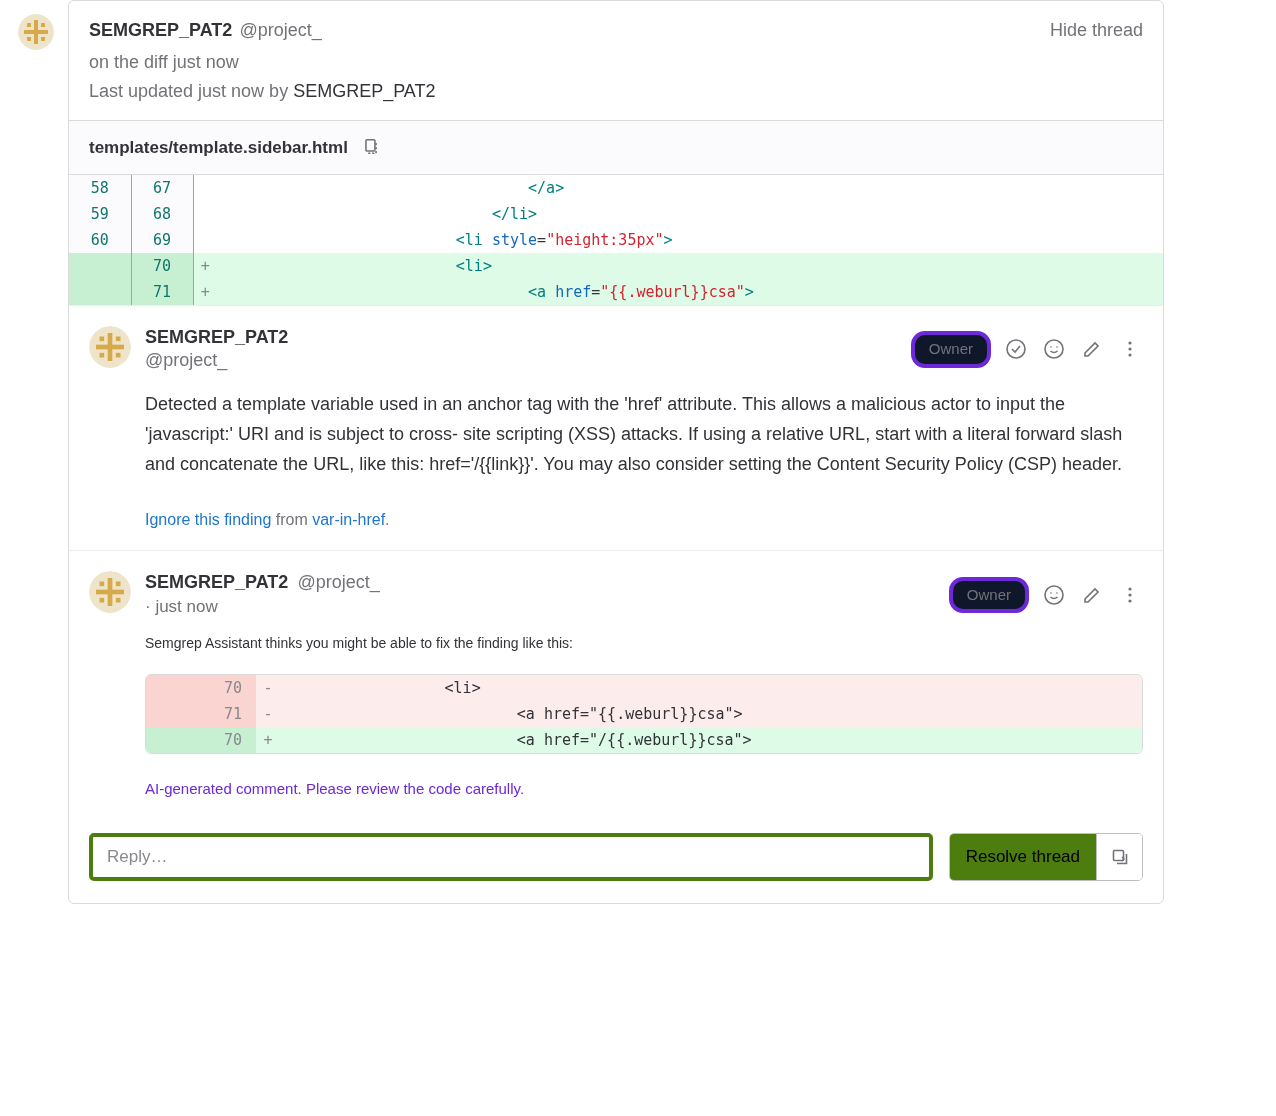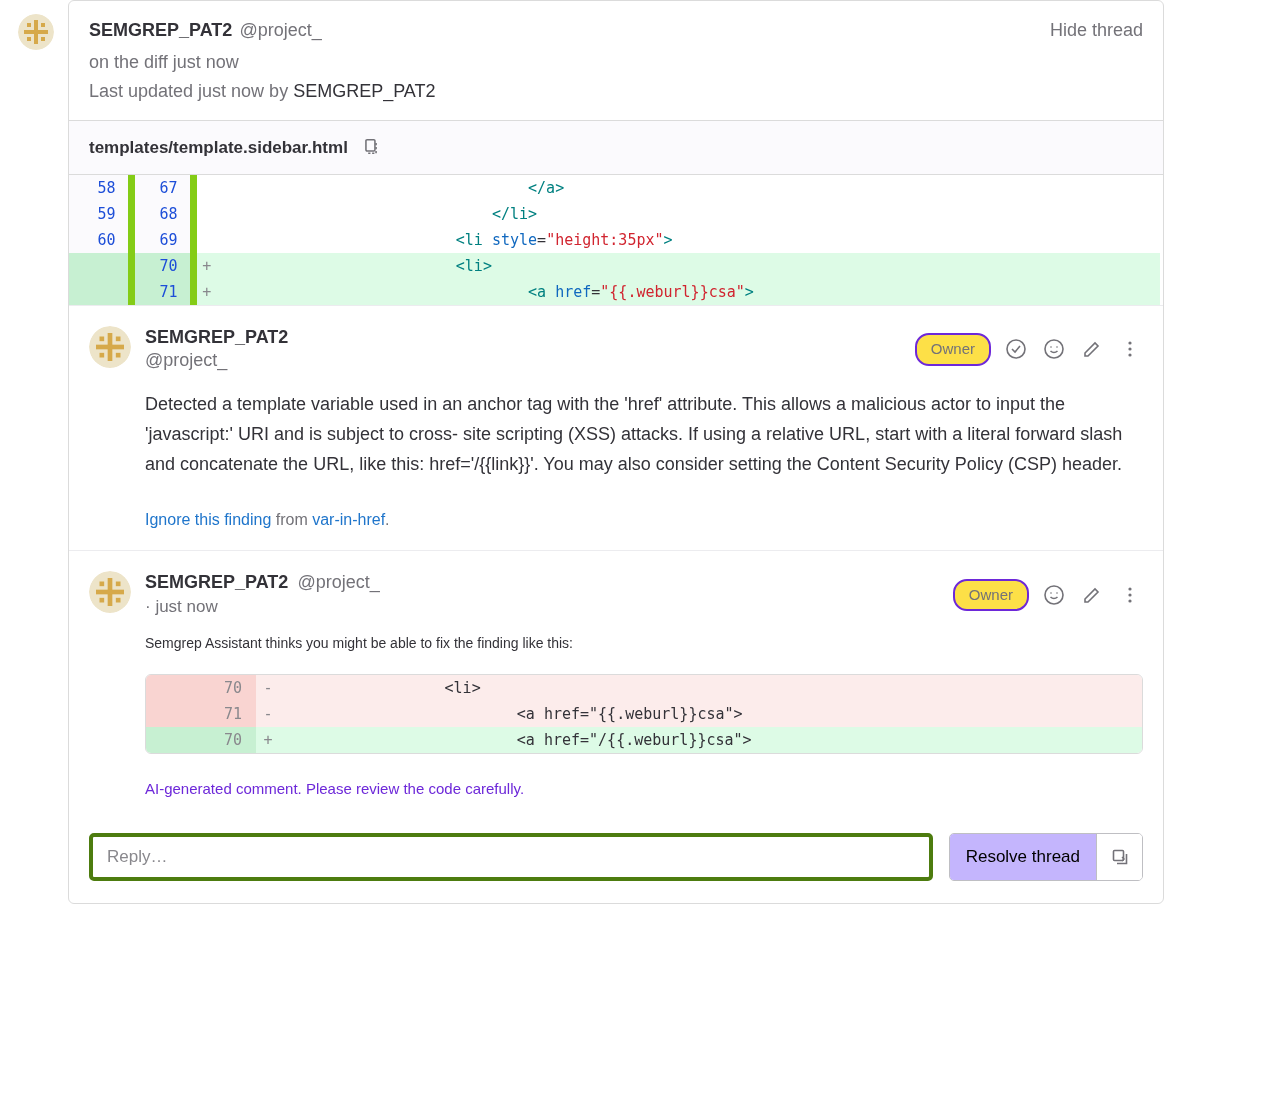--- a/index.html
+++ b/index.html
@@ -69,24 +69,24 @@
   .diff-table {
     width: 100%;
     border-collapse: collapse;
     font-family: ui-monospace, SFMono-Regular, "SF Mono", Menlo, Consolas, monospace;
     font-size: 15px;
     line-height: 26px;
   }
   .diff-table td { vertical-align: top; }
   .ln-old, .ln-new {
     width: 62px;
-    text-align: right;
+    text-align: center;
     padding: 0 12px;
-    color: #1d4ed8;
-    border-right: 7px solid #84cc16;
+    color: #0f766e;
+    border-right: 1px solid #84cc16;
     user-select: none;
     background: #fbfafd;
   }
   .marker { width: 24px; text-align: center; color: #89888d; user-select: none; }
   .code-cell { padding-left: 4px; white-space: pre; }
   tr.added td { background: #ddfbe6; }
   tr.added .ln-old, tr.added .ln-new { background: #c7f0d2; }
   .tok-tag { color: #008080; }
   .tok-attr { color: #1068bf; }
   .tok-str { color: #d1242f; }
@@ -107,26 +107,26 @@
     justify-content: space-between;
     gap: 10px;
   }
   .comment-head-left { display: flex; flex-direction: column; }
   .comment-author-line { font-size: 18px; line-height: 1.3; }
   .comment-author { font-weight: 700; }
   .comment-handle { color: #737278; margin-left: 4px; }
   .comment-time { color: #737278; font-size: 17px; }
   .comment-actions { display: flex; align-items: center; gap: 12px; }
   .owner-badge {
-    border: 2px solid #6d28d9;
+    border: 4px solid #6d28d9;
     border-radius: 14px;
     padding: 3px 14px;
     font-size: 15px;
     color: #737278;
-    background: #fde047;
+    background: #0f172a;
   }
   .icon-btn {
     width: 26px; height: 26px;
     display: inline-flex; align-items: center; justify-content: center;
     color: #737278;
     cursor: pointer;
   }
   .comment-text {
     margin-top: 16px;
     font-size: 18px;
@@ -223,21 +223,21 @@
   .reply-input::placeholder { color: #89888d; }
   .resolve-group {
     display: flex;
     border: 1px solid #bfbfc3;
     border-radius: 5px;
     overflow: hidden;
   }
   .resolve-btn {
     padding: 10px 16px;
     font-size: 17px;
-    background: #c4b5fd;
+    background: #4d7c0f;
     border: none;
     cursor: pointer;
   }
   .resolve-icon-btn {
     width: 46px;
     display: flex; align-items: center; justify-content: center;
     border-left: 1px solid #bfbfc3;
     background: #fff;
     cursor: pointer;
     color: #737278;

